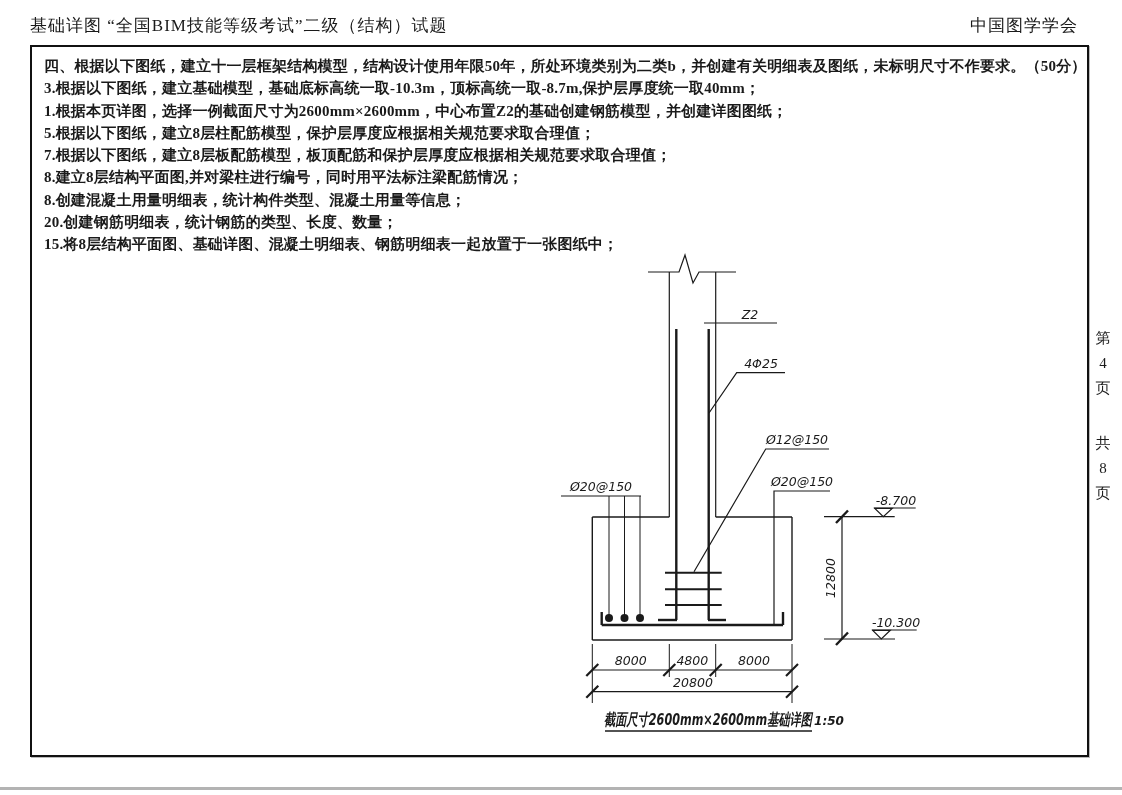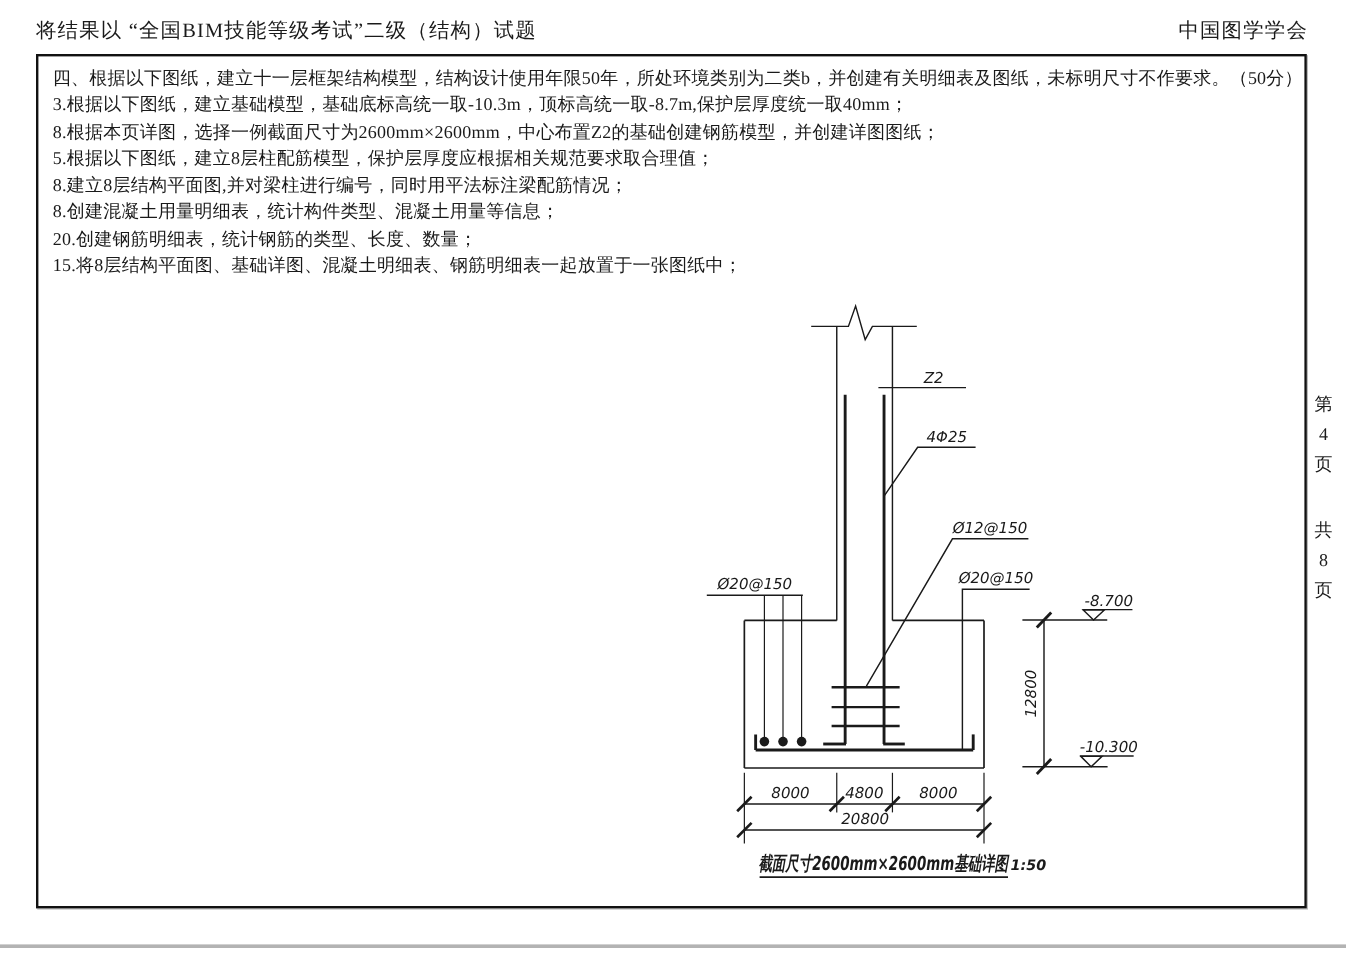--- a/index.html
+++ b/index.html
@@ -3,53 +3,54 @@
 <meta charset="utf-8">
 <style>
   html,body{margin:0;padding:0;background:#fff;}
   body{
     width:1122px;height:795px;position:relative;overflow:hidden;
     font-family:"Liberation Serif","DejaVu Serif",serif;
     color:#1a1a1a;
   }
   .hdr{position:absolute;top:14px;font-size:17px;letter-spacing:1px;white-space:nowrap;}
   .hdr-left{left:30px;}
-  .hdr-right{right:32px;}
+  .hdr-right{right:44px;}
   .content-box{
     position:absolute;left:30px;top:45px;width:1055px;height:708px;
     border:2px solid #111;background:#fff;box-shadow:1px 1px 0 #bbb;
   }
   .instructions{position:absolute;left:12px;top:8px;}
-  .iline{font-size:15px;line-height:22.3px;white-space:nowrap;letter-spacing:0.2px;}
+  .iline{font-size:15px;line-height:22.3px;white-space:nowrap;letter-spacing:0.2px;font-weight:bold;}
   .pagecol{
     position:absolute;left:1090px;top:326px;width:26px;
     display:flex;flex-direction:column;align-items:center;
     font-size:15px;
   }
   .pagecol span{display:block;height:25px;line-height:25px;text-align:center;}
   .pagecol .gap{height:30px;}
-  .drawing-wrap{position:absolute;left:572px;top:245px;width:440px;height:495px;}
+  .drawing-wrap{position:absolute;left:544px;top:245px;width:440px;height:495px;}
   svg text{fill:#1a1a1a;}
   .cadtxt{font-family:"DejaVu Sans","Liberation Sans",sans-serif;font-style:italic;font-size:12.5px;}
   .cadtitle{font-family:"DejaVu Sans","Liberation Sans",sans-serif;font-style:italic;font-weight:600;font-size:16px;}
   .cadscale{font-family:"DejaVu Sans","Liberation Sans",sans-serif;font-style:italic;font-weight:600;font-size:12px;}
   .page-edge{position:absolute;left:0;top:787px;width:1122px;height:3px;background:#b3b3b3;}
 </style>
 </head>
 <body>
 
-<div class="hdr hdr-left">将结果以 “全国BIM技能等级考试”二级（结构）试题</div>
+<div class="hdr hdr-left">基础详图 “全国BIM技能等级考试”二级（结构）试题</div>
 <div class="hdr hdr-right">中国图学学会</div>
 
 <div class="content-box">
   <div class="instructions">
     <div class="iline">四、根据以下图纸，建立十一层框架结构模型，结构设计使用年限50年，所处环境类别为二类b，并创建有关明细表及图纸，未标明尺寸不作要求。（50分）</div>
     <div class="iline">3.根据以下图纸，建立基础模型，基础底标高统一取-10.3m，顶标高统一取-8.7m,保护层厚度统一取40mm；</div>
-    <div class="iline">8.根据本页详图，选择一例截面尺寸为2600mm×2600mm，中心布置Z2的基础创建钢筋模型，并创建详图图纸；</div>
+    <div class="iline">1.根据本页详图，选择一例截面尺寸为2600mm×2600mm，中心布置Z2的基础创建钢筋模型，并创建详图图纸；</div>
     <div class="iline">5.根据以下图纸，建立8层柱配筋模型，保护层厚度应根据相关规范要求取合理值；</div>
+    <div class="iline">7.根据以下图纸，建立8层板配筋模型，板顶配筋和保护层厚度应根据相关规范要求取合理值；</div>
     <div class="iline">8.建立8层结构平面图,并对梁柱进行编号，同时用平法标注梁配筋情况；</div>
     <div class="iline">8.创建混凝土用量明细表，统计构件类型、混凝土用量等信息；</div>
     <div class="iline">20.创建钢筋明细表，统计钢筋的类型、长度、数量；</div>
     <div class="iline">15.将8层结构平面图、基础详图、混凝土明细表、钢筋明细表一起放置于一张图纸中；</div>
   </div>
 </div>
 
 <div class="drawing-wrap">
 <svg width="440" height="495" viewBox="0 0 440 495" xmlns="http://www.w3.org/2000/svg">
   <g stroke="#1a1a1a" stroke-width="1.2" fill="none">

